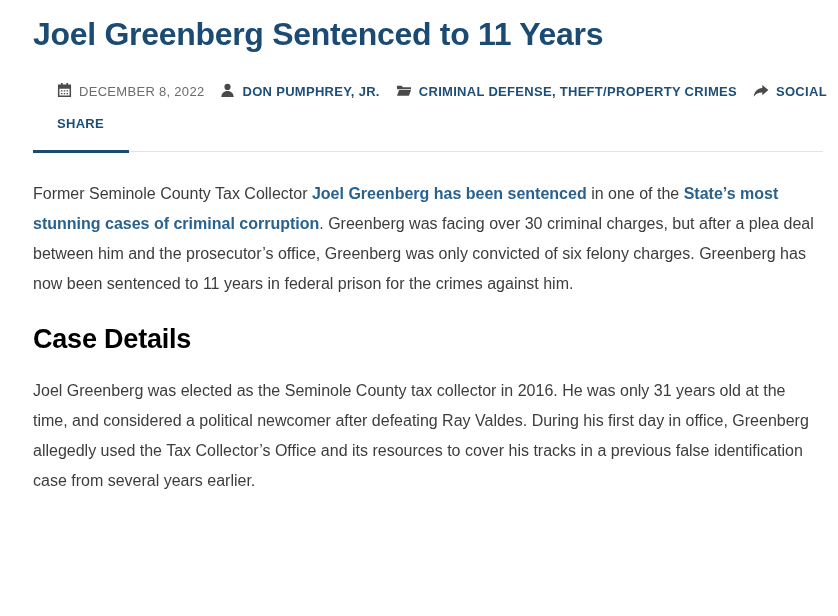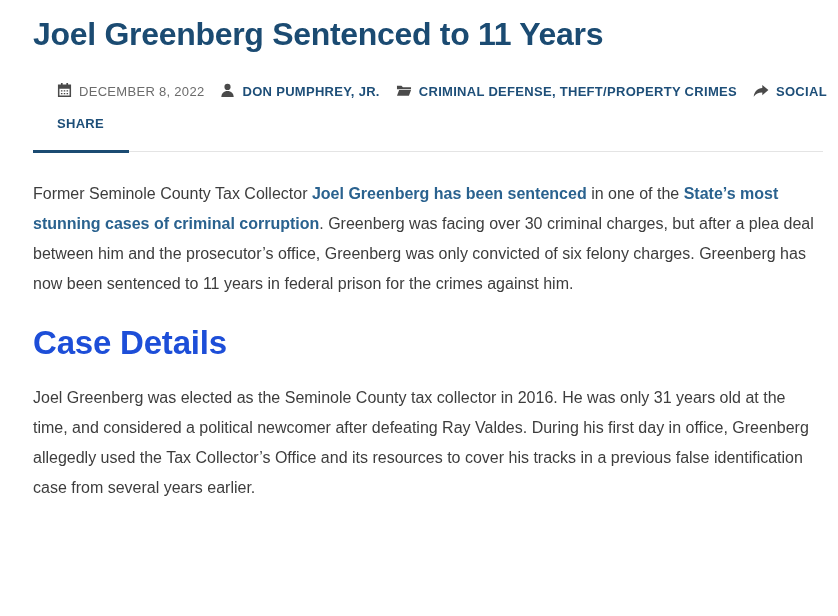--- a/index.html
+++ b/index.html
@@ -34,22 +34,22 @@
   }
 
   p.body-text {
     font-size: 16px; line-height: 30px; color: #3d3d3d;
     margin: 0 0 15px; width: 790px;
   }
   a.body-link { color: #2a628f; font-weight: 700; text-decoration: none; cursor: pointer; }
 
   h2.section-heading {
     margin: 24px 0 21px;
-    font-size: 33px; line-height: 1.2; font-weight: 700;
-    color: #1d4ed8; letter-spacing: -0.2px;
+    font-size: 27px; line-height: 1.2; font-weight: 700;
+    color: #000000; letter-spacing: -0.2px;
   }
 </style>
 </head>
 <body>
 
 <div class="page">
 
   <h1 class="post-title">Joel Greenberg Sentenced to 11 Years</h1>
 
   <div class="meta"><span class="meta-item"><span class="icon"><svg width="15" height="15" viewBox="0 0 16 16" aria-hidden="true">

